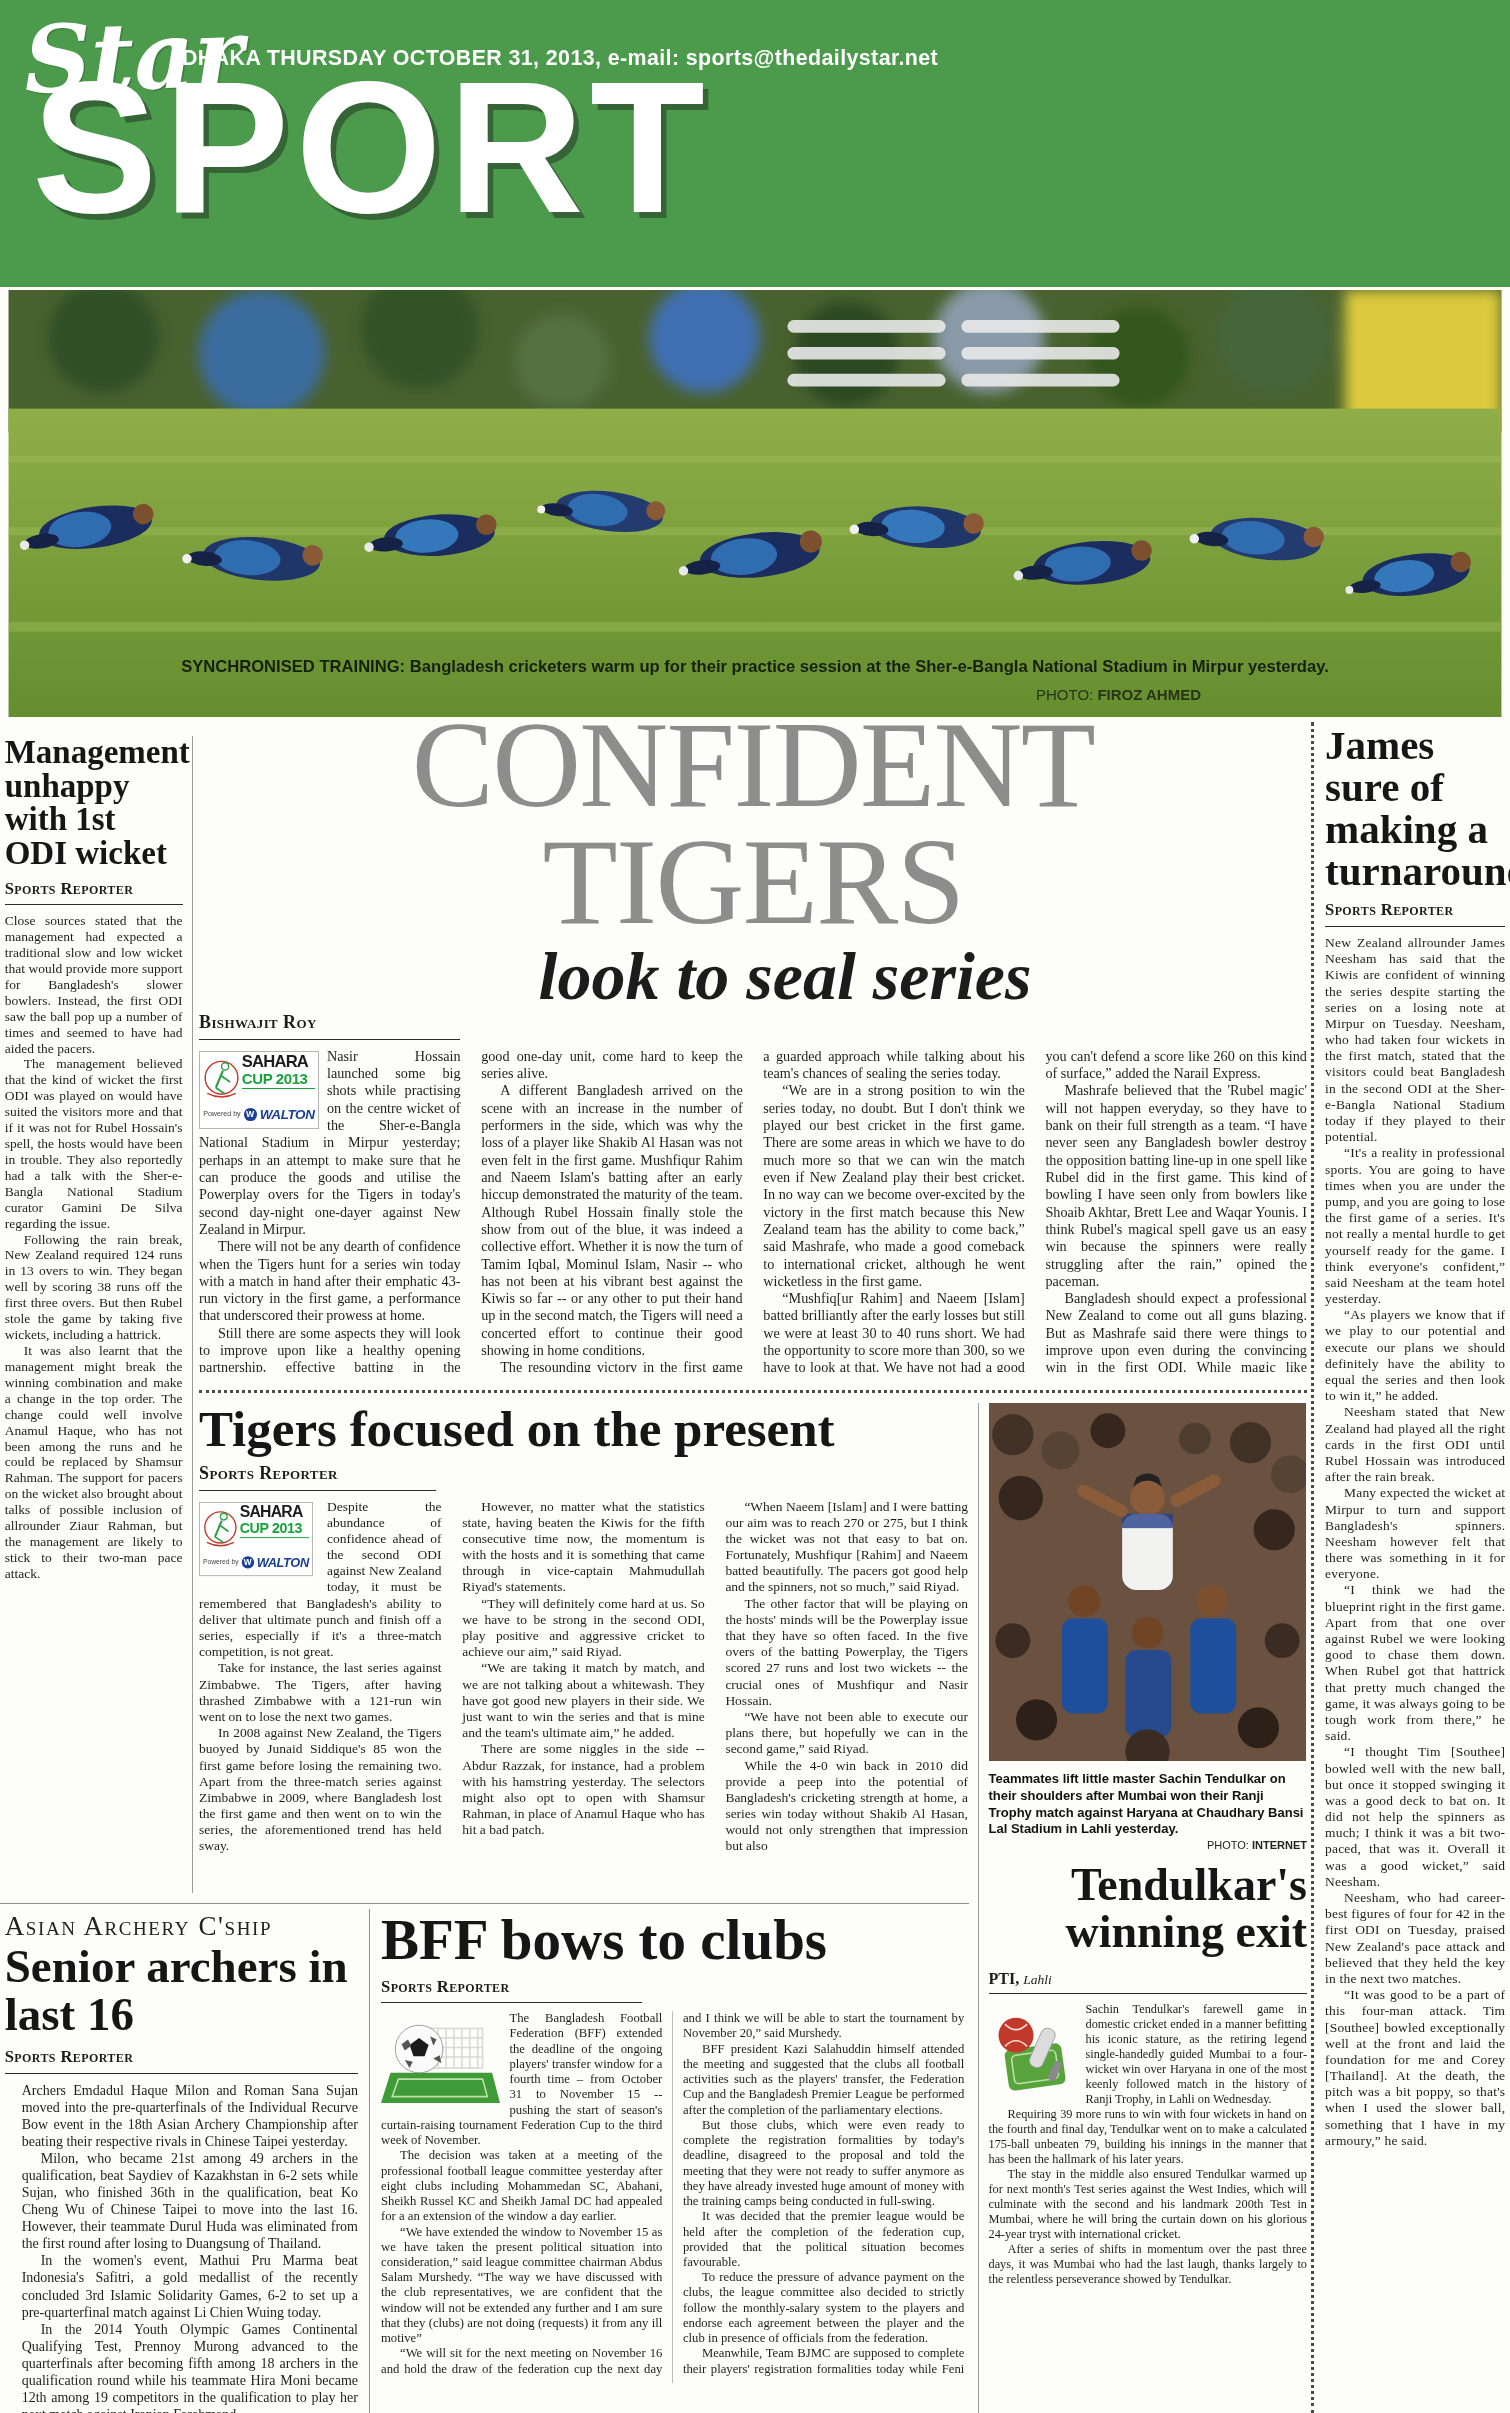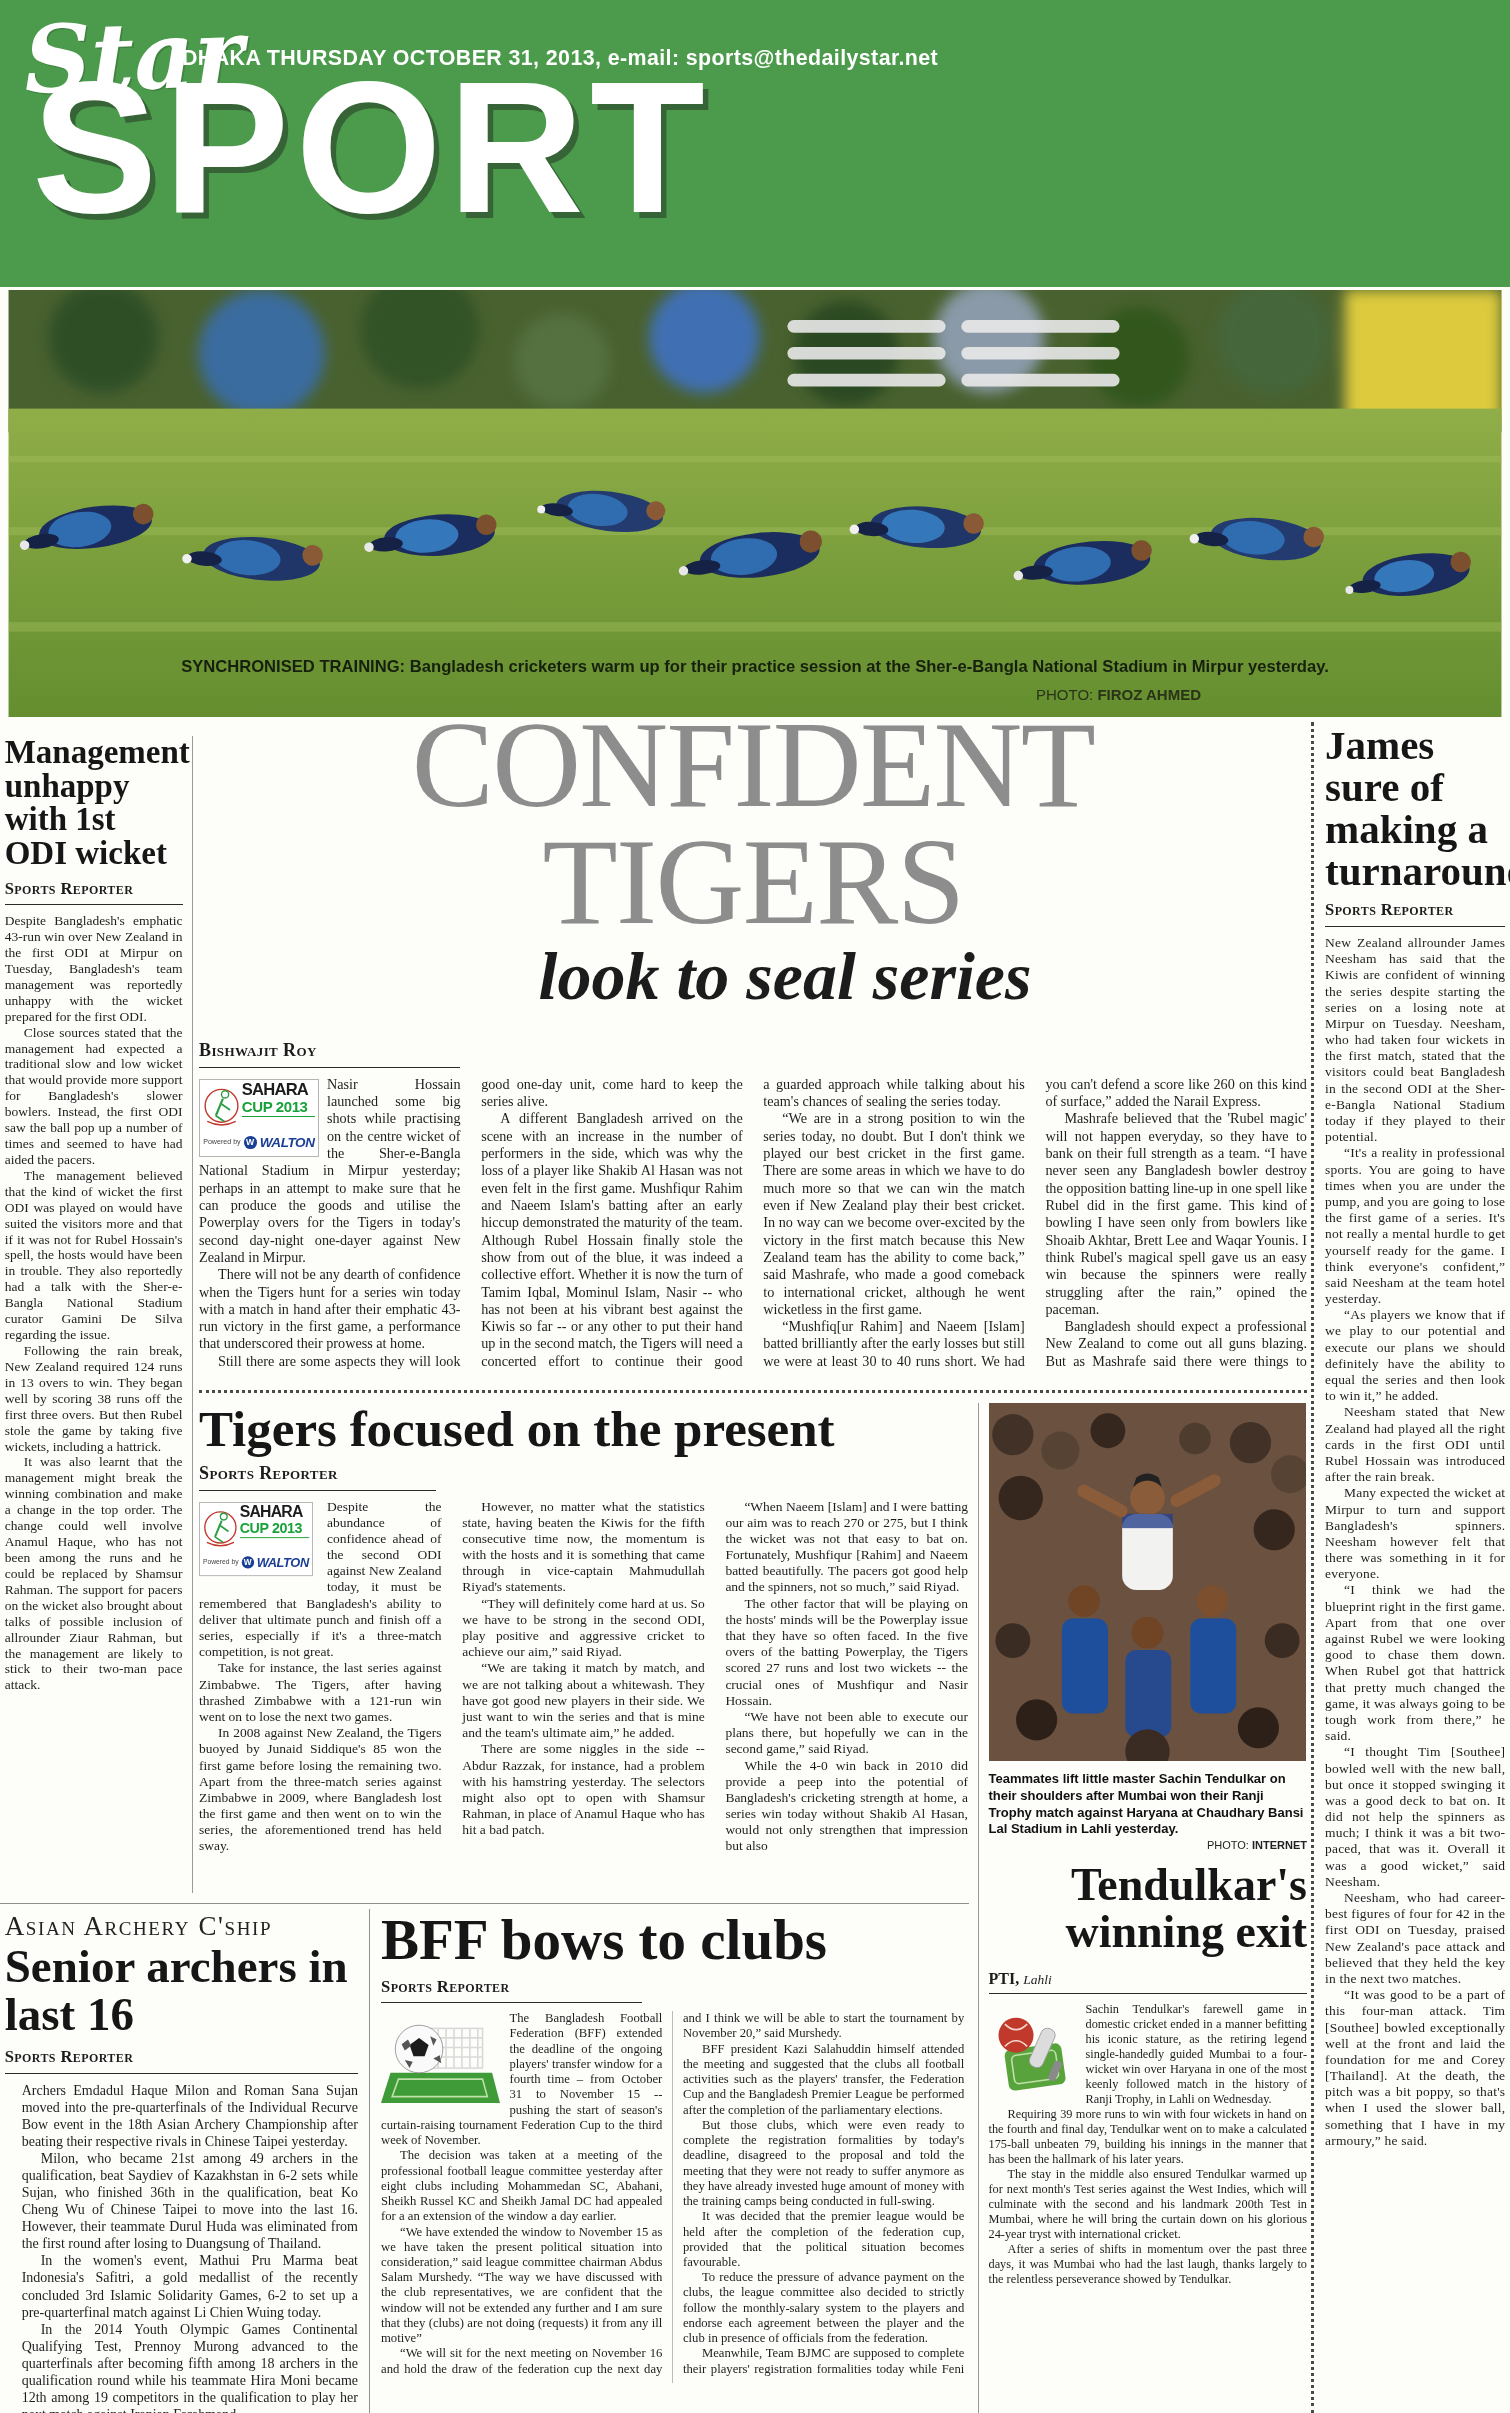--- a/index.html
+++ b/index.html
@@ -30,21 +30,21 @@
   
   .mgmt { position:absolute; left:0; top:736px; width:193px; height:1157px; padding:0 9.5px 0 4.7px; border-right:0.8px solid #9a9a9a; overflow:hidden; }
   .mgmt h2 { font-size:33px; }
   .mgmt .byline { font-size:16.6px; }
   .mgmt .body { font-size:13.5px; line-height:1.18; }
 
   
   .main-art { position:absolute; left:199px; top:707px; width:1108px; height:665px; overflow:hidden; }
   .main-headline { text-align:center; font-size:123px; line-height:.95; color:#8d8d8d; font-weight:normal; letter-spacing:-1.6px; }
   .main-subhead { text-align:center; font-style:italic; font-weight:bold; font-size:68px; line-height:1; transform:translateX(32px); margin-top:1.6px; }
-  .main-art .byline { width:261px; margin-top:30px; }
+  .main-art .byline { width:261px; margin-top:2px; }
   .main-cols { column-count:4; column-gap:20.6px; height:402px; overflow:hidden; font-size:14.2px; line-height:1.22; }
 
   
   .sahara-box { float:left; width:120px; height:78px; border:0.8px solid #b5b5b5; background:#fff; margin:3.2px 8px 4.7px 0; padding:2.4px 3.2px; font-family:"Liberation Sans", sans-serif; position:relative; }
   .sahara-top { display:flex; align-items:flex-start; }
   .sahara-text { margin-left:1.6px; }
   .sahara-brand { font-weight:bold; font-size:16.6px; letter-spacing:-0.8px; color:#1c1c1c; line-height:1; }
   .sahara-cup { font-weight:bold; font-size:15px; color:#19a23a; line-height:1; letter-spacing:-0.4px; }
   .sahara-sub { height:3.2px; border-top:0.8px solid #19a23a; margin:1.6px 0; width:73px; }
   .sahara-powered { display:flex; align-items:center; gap:3.2px; margin-top:3.2px; }
@@ -215,21 +215,20 @@
     <div class="photo-credit">
       <span class="lbl">PHOTO:</span>
       <span>FIROZ AHMED</span>
     </div>
   </div>
 
   <div class="mgmt">
     <h2 class="headline">Management unhappy with 1st ODI wicket</h2>
     <div class="byline">Sports Reporter</div>
     <div class="body">
-        <p>Despite Bangladesh's emphatic 43-run win over New Zealand in the first ODI at Mirpur on Tuesday, Bangladesh's team management was reportedly unhappy with the wicket prepared for the first ODI.</p>
         <p>Close sources stated that the management had expected a traditional slow and low wicket that would provide more support for Bangladesh's slower bowlers. Instead, the first ODI saw the ball pop up a number of times and seemed to have had aided the pacers.</p>
         <p>The management believed that the kind of wicket the first ODI was played on would have suited the visitors more and that if it was not for Rubel Hossain's spell, the hosts would have been in trouble. They also reportedly had a talk with the Sher-e-Bangla National Stadium curator Gamini De Silva regarding the issue.</p>
         <p>Following the rain break, New Zealand required 124 runs in 13 overs to win. They began well by scoring 38 runs off the first three overs. But then Rubel stole the game by taking five wickets, including a hattrick.</p>
         <p>It was also learnt that the management might break the winning combination and make a change in the top order. The change could well involve Anamul Haque, who has not been among the runs and he could be replaced by Shamsur Rahman. The support for pacers on the wicket also brought about talks of possible inclusion of allrounder Ziaur Rahman, but the management are likely to stick to their two-man pace attack.</p>
       </div>
   </div>
 
   <div class="main-art">
     <h1 class="main-headline">CONFIDENT TIGERS</h1>
     <div class="main-subhead">look to seal series</div>

